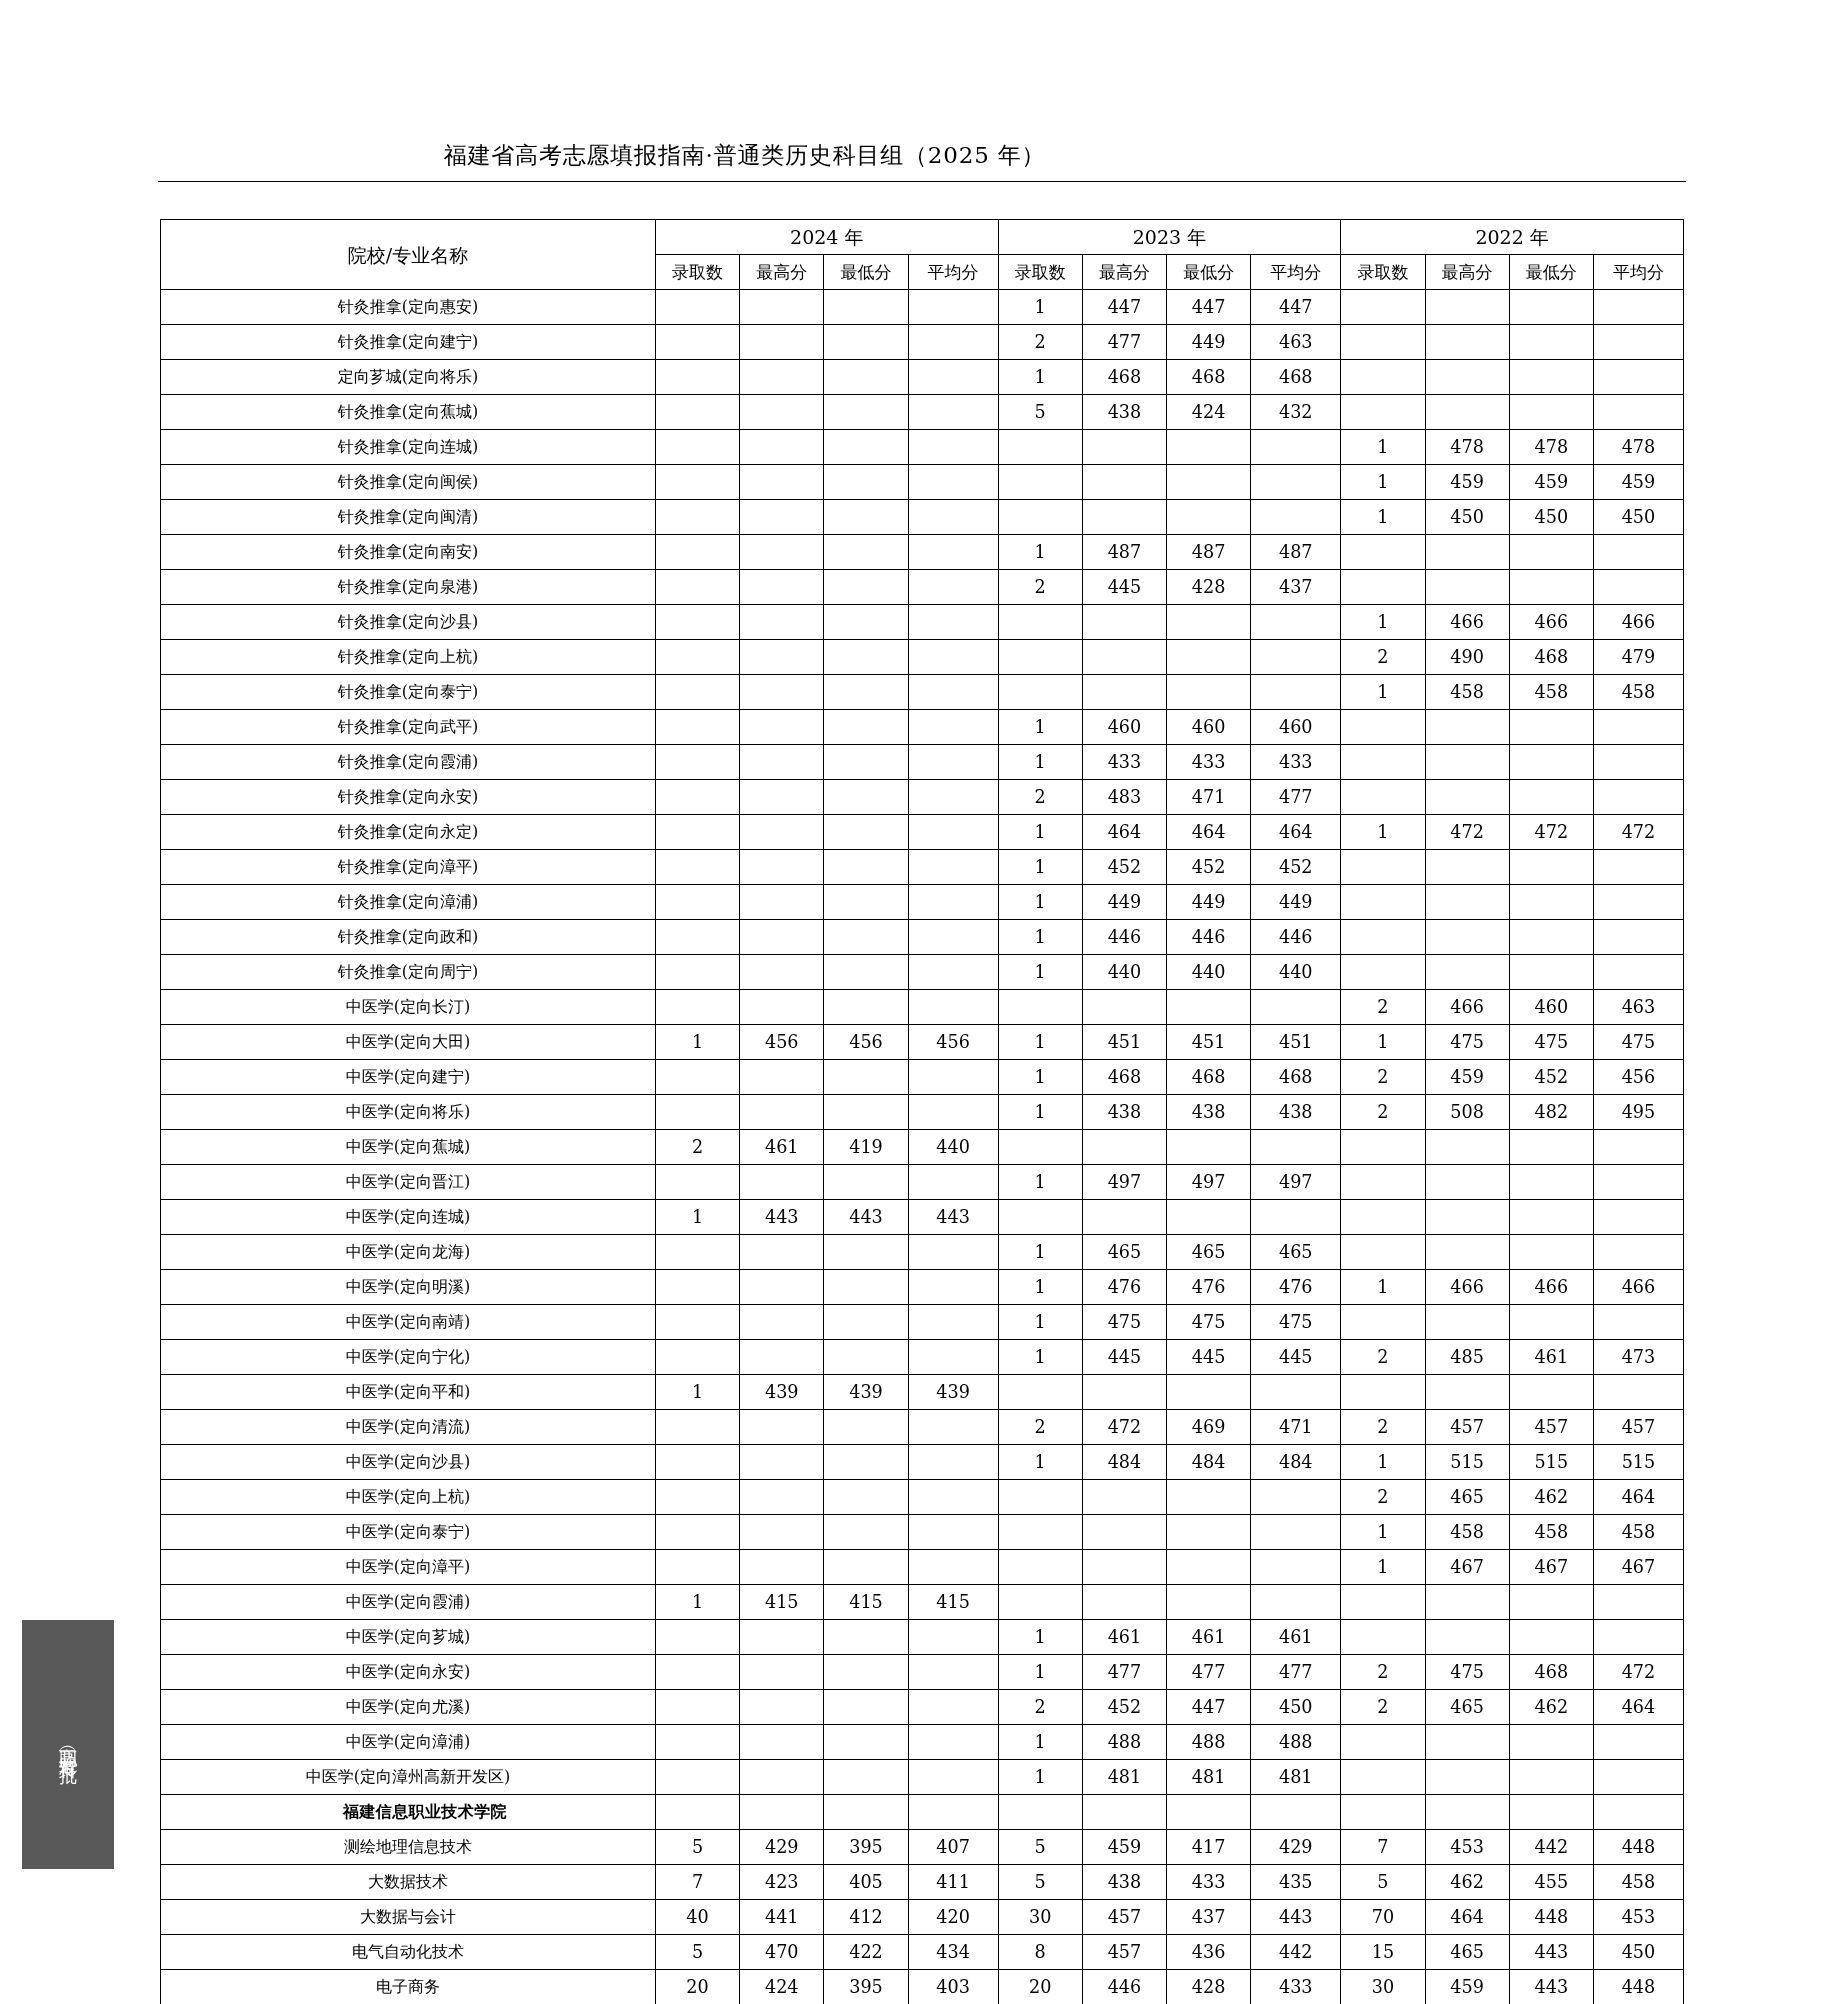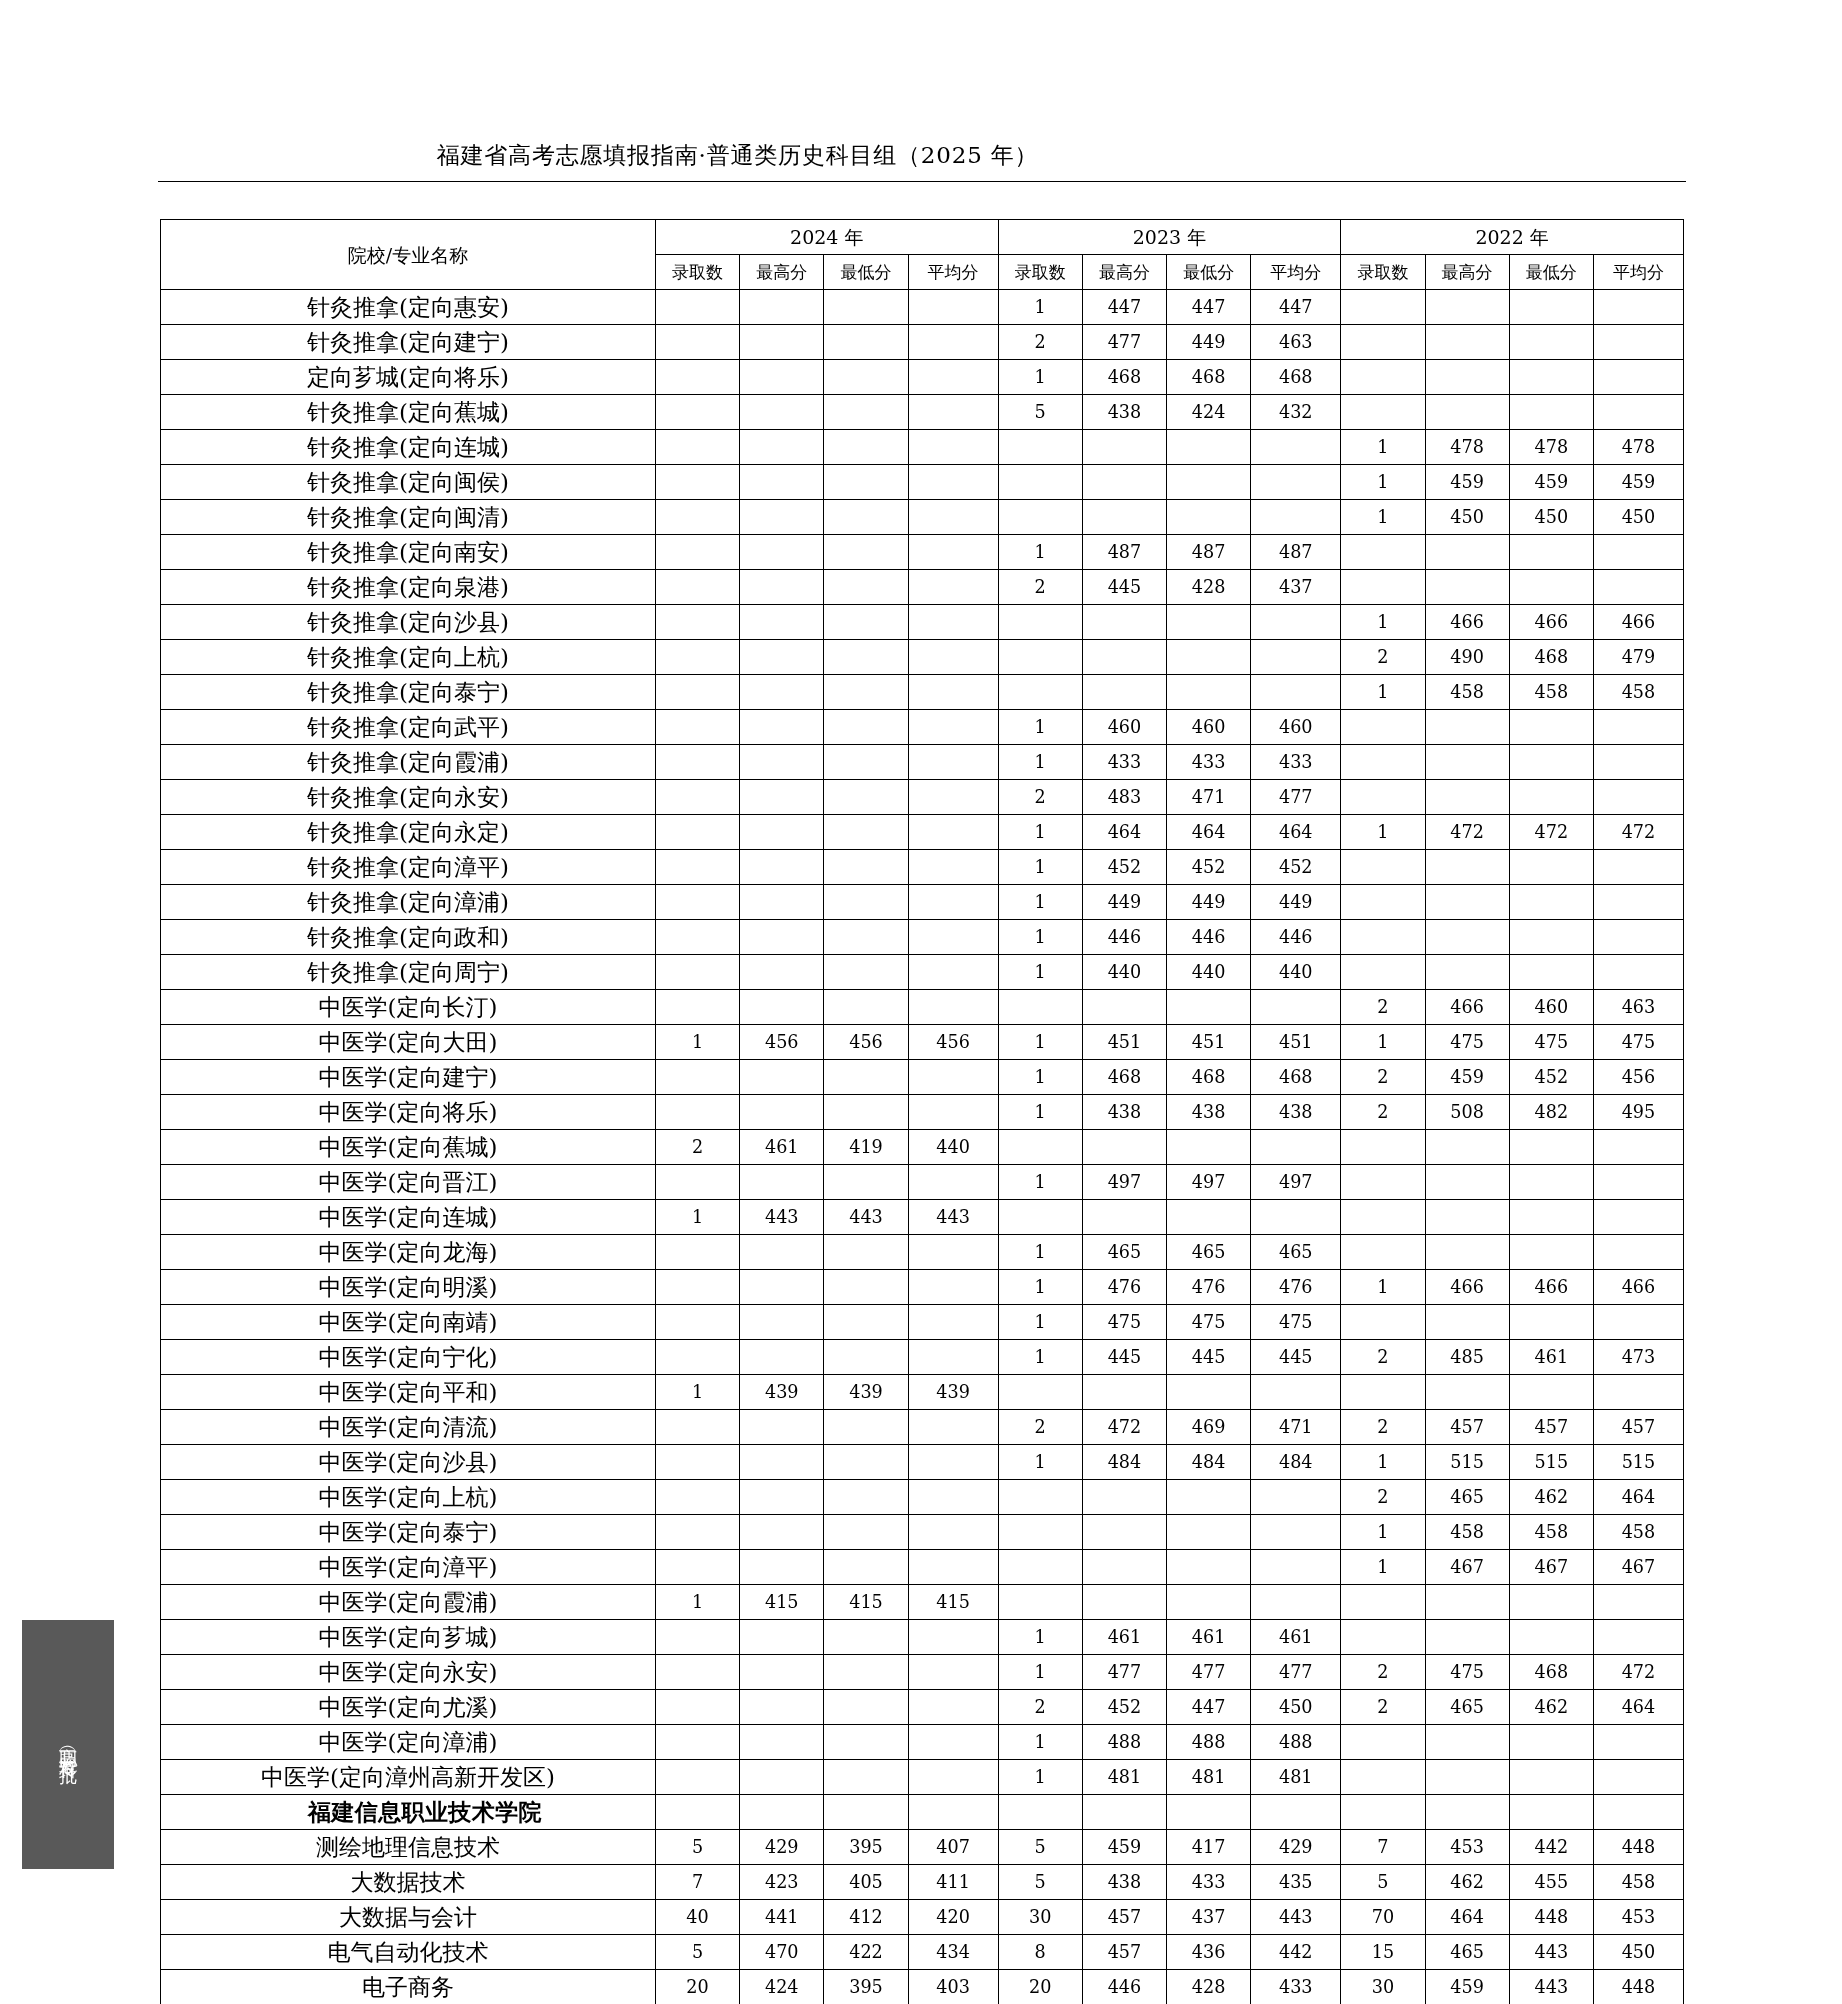--- a/index.html
+++ b/index.html
@@ -25,20 +25,21 @@
   
   .header {
     position: absolute;
     left: 0;
     top: 140px;
     width: 1475px;
     text-align: center;
     font-size: 23px;
     letter-spacing: 0.8px;
     font-family: "DejaVu Serif", "Liberation Serif", serif;
+    padding-left: 7px;
   }
   .header-rule {
     position: absolute;
     left: 158px;
     top: 181px;
     width: 1528px;
     height: 1.2px;
     background: #000;
   }
   
@@ -93,21 +94,21 @@
   }
   .sub-head {
     font-size: 17px;
     height: 29px;
     line-height: 29px;
     border-radius: 6px;
   }
   td.name {
     text-align: left;
     padding-left: 10.4px;
-    font-size: 23px;
+    font-size: 16px;
   }
   tr.school td.name {
     font-weight: bold;
     letter-spacing: 0.4px;
     padding-left: 34px;
   }
   col.cname { width: 429px; }
   col.cnum  { width: 73px; }
   col.cmax  { width: 73px; }
   col.cmin  { width: 73px; }

